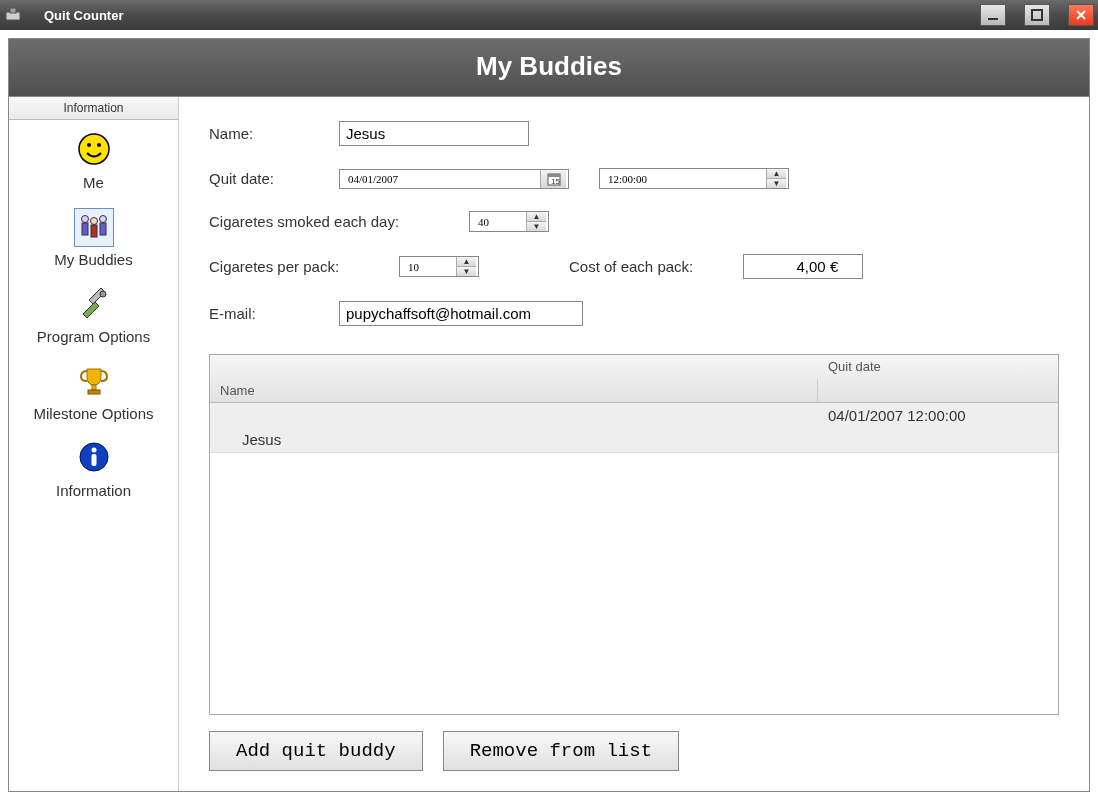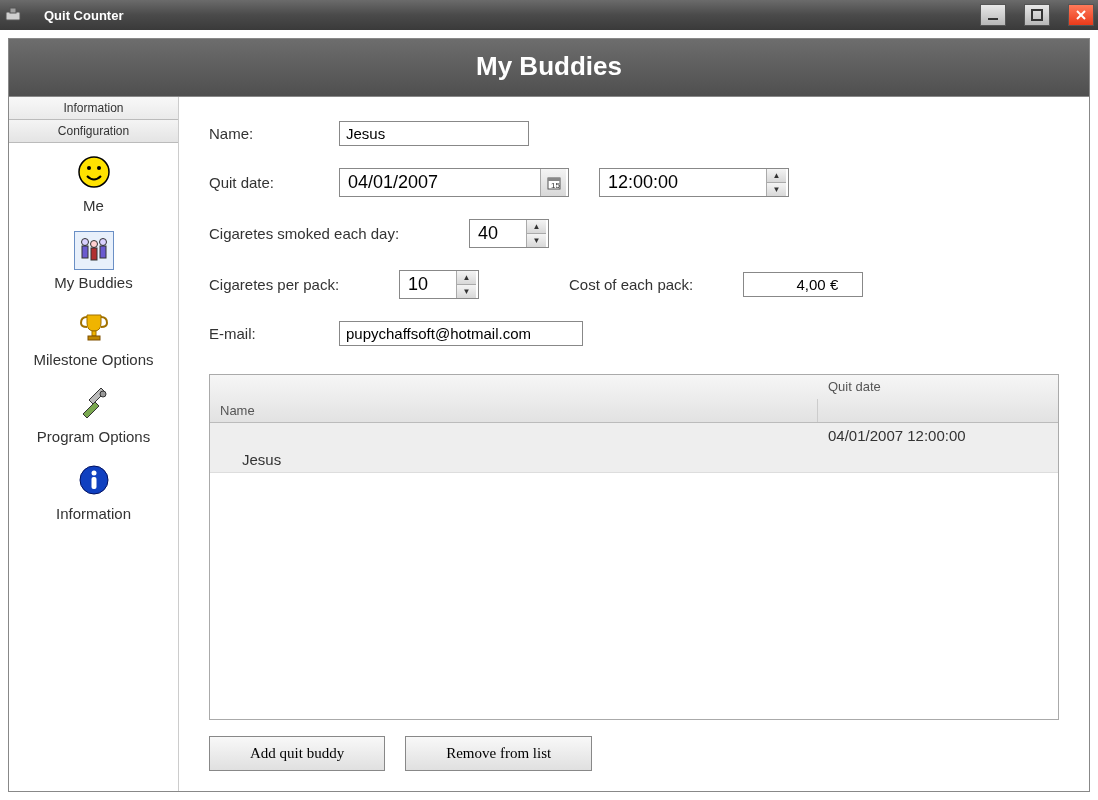--- a/index.html
+++ b/index.html
@@ -133,22 +133,22 @@
   .txt.sel { background: #e8e8e8; }
   .date-box, .spin-box, .time-box {
     display: flex;
     border: 1px solid #888;
     align-items: stretch;
     background: #fff;
   }
   .date-box input, .spin-box input, .time-box input {
     border: none;
     padding: 3px 8px;
-    font-size: 18px;
-    font-family: Liberation Sans, sans-serif;
+    font-size: 11px;
+    font-family: Liberation Serif, serif;
     outline: none;
   }
   .date-btn {
     width: 26px;
     border-left: 1px solid #aaa;
     background: linear-gradient(to bottom,#f4f4f4,#d8d8d8);
     display:flex;align-items:center;justify-content:center;
     cursor:pointer;
     font-size:11px;
   }
@@ -200,23 +200,23 @@
   .list-row .col-name{padding-left:32px;border-right:none;}
   .list-row .col-date{text-align:left;padding-right:31px;}
   .button-row{
     margin-top:16px;
     display:flex;
     gap:20px;
   }
   .btn{
     border:1px solid #888;
     background:linear-gradient(to bottom,#f8f8f8,#e0e0e0);
-    padding:8px 40px;
-    font-size:15px;
-    font-family:Liberation Serif, serif;
+    padding:8px 26px;
+    font-size:19px;
+    font-family:Liberation Mono, monospace;
     cursor:pointer;
   }
 </style>
 </head>
 <body>
 
 <div class="window">
 
   <div class="titlebar">
     <span class="titlebar-icon">
@@ -245,21 +245,20 @@
     </div>
   </div>
 
   <div class="inner-frame">
     <div class="page-header">My Buddies</div>
 
     <div class="body-area">
 
       <div class="sidebar">
         <div class="side-tab active">Information</div>
-        <div class="side-tab">Configuration</div>
 
         <div class="side-item">
           <div class="icon-wrap">
               <span class="icon-box">
             <svg width="34" height="34" viewBox="0 0 34 34">
               <circle cx="17" cy="17" r="15" fill="#ffe200" stroke="#000" stroke-width="1.5"></circle>
               <circle cx="12" cy="13" r="2" fill="#000"></circle>
               <circle cx="22" cy="13" r="2" fill="#000"></circle>
               <path d="M10 21 Q17 28 24 21" stroke="#000" stroke-width="2" fill="none"></path>
             </svg>
@@ -283,42 +282,42 @@
             </svg>
           </span>
             </div>
           <div>My Buddies</div>
         </div>
 
         <div class="side-item">
           <div class="icon-wrap">
               <span class="icon-box">
             <svg width="34" height="34" viewBox="0 0 34 34">
+              <path d="M6 28 L18 16 L22 20 L10 32 Z" fill="#7aa850" stroke="#333"></path>
+              <path d="M28 6 L16 18 L12 14 L24 2 Z" fill="#bbb" stroke="#333"></path>
+              <circle cx="26" cy="8" r="3" fill="#999" stroke="#333"></circle>
+            </svg>
+          </span>
+            </div>
+          <div>Program Options</div>
+        </div>
+
+        <div class="side-item">
+          <div class="icon-wrap">
+              <span class="icon-box">
+            <svg width="34" height="34" viewBox="0 0 34 34">
               <path d="M10 6 H24 V14 Q24 22 17 22 Q10 22 10 14 Z" fill="#f0b400" stroke="#a07000"></path>
               <path d="M10 8 Q4 8 4 14 Q4 18 10 18" fill="none" stroke="#a07000" stroke-width="2"></path>
               <path d="M24 8 Q30 8 30 14 Q30 18 24 18" fill="none" stroke="#a07000" stroke-width="2"></path>
               <rect x="15" y="22" width="4" height="5" fill="#f0b400" stroke="#a07000"></rect>
               <rect x="11" y="27" width="12" height="4" fill="#c08800" stroke="#805000"></rect>
             </svg>
           </span>
             </div>
           <div>Milestone Options</div>
-        </div>
-
-        <div class="side-item">
-          <div class="icon-wrap">
-              <span class="icon-box">
-            <svg width="34" height="34" viewBox="0 0 34 34">
-              <path d="M6 28 L18 16 L22 20 L10 32 Z" fill="#7aa850" stroke="#333"></path>
-              <path d="M28 6 L16 18 L12 14 L24 2 Z" fill="#bbb" stroke="#333"></path>
-              <circle cx="26" cy="8" r="3" fill="#999" stroke="#333"></circle>
-            </svg>
-          </span>
-            </div>
-          <div>Program Options</div>
         </div>
 
         <div class="side-item">
           <div class="icon-wrap">
               <span class="icon-box">
             <svg width="34" height="34" viewBox="0 0 34 34">
               <circle cx="17" cy="17" r="14" fill="#1040c0" stroke="#001060"></circle>
               <circle cx="17" cy="10" r="2.5" fill="#fff"></circle>
               <rect x="14.5" y="14" width="5" height="12" rx="2" fill="#fff"></rect>
             </svg>

